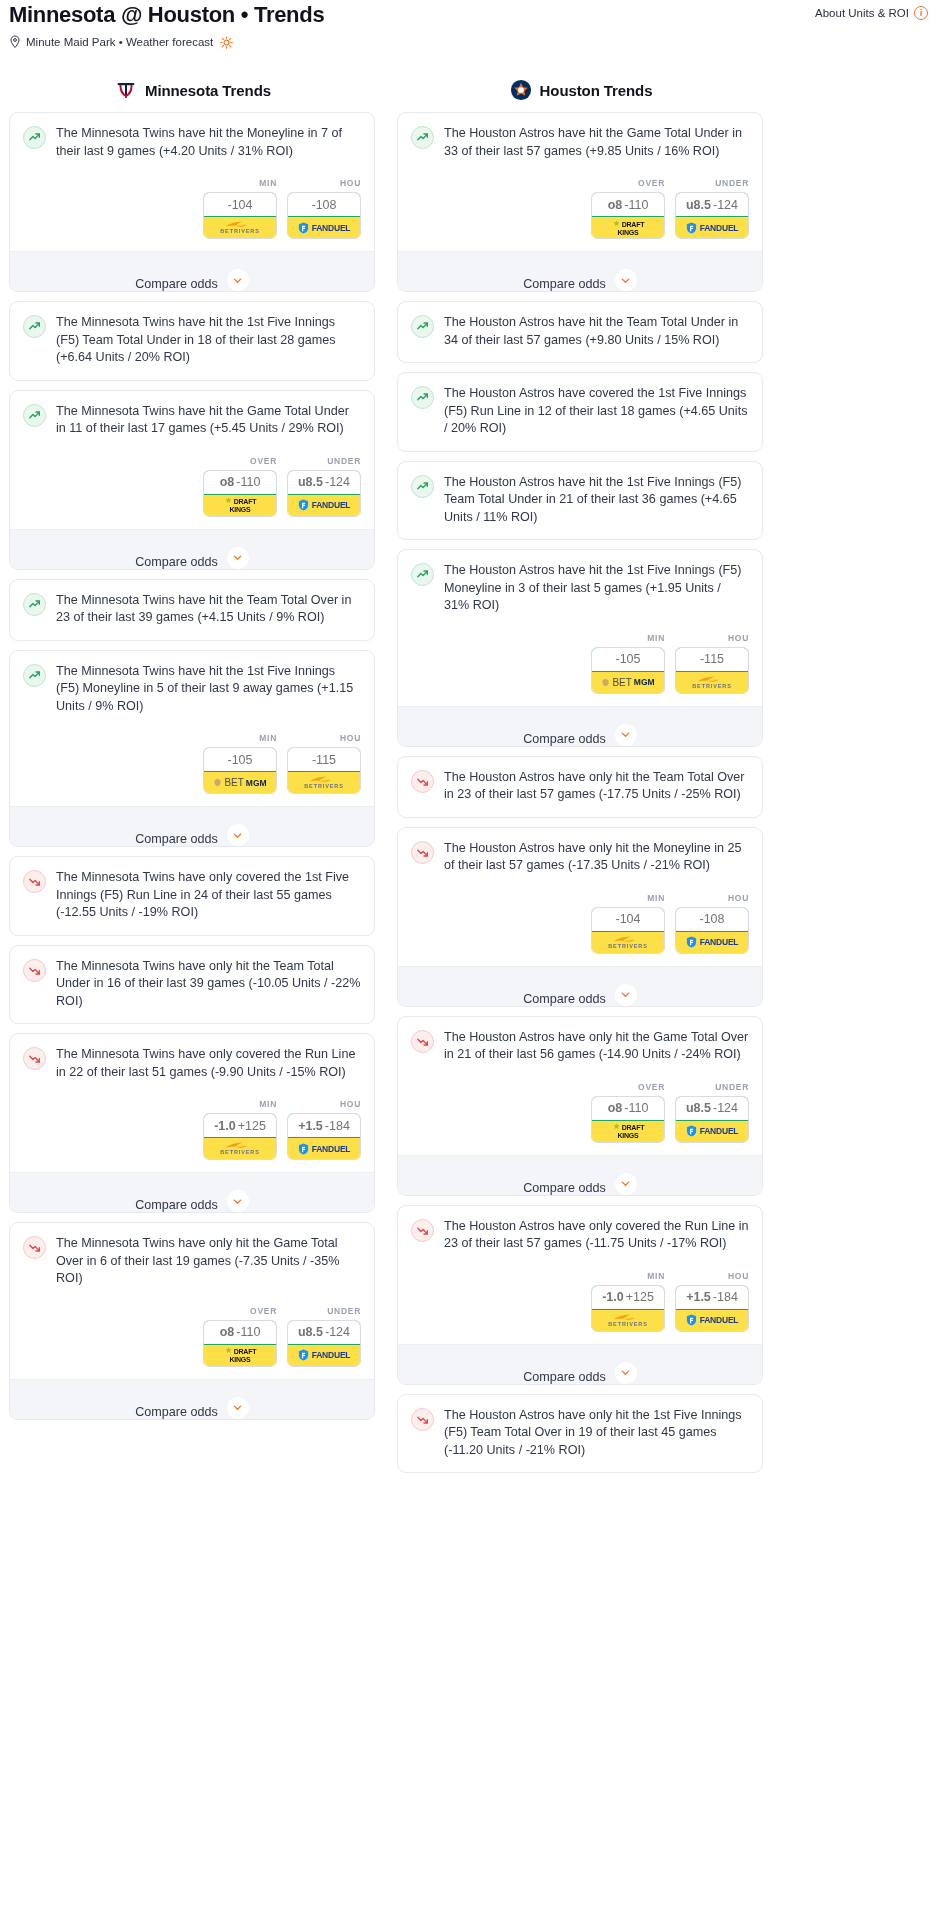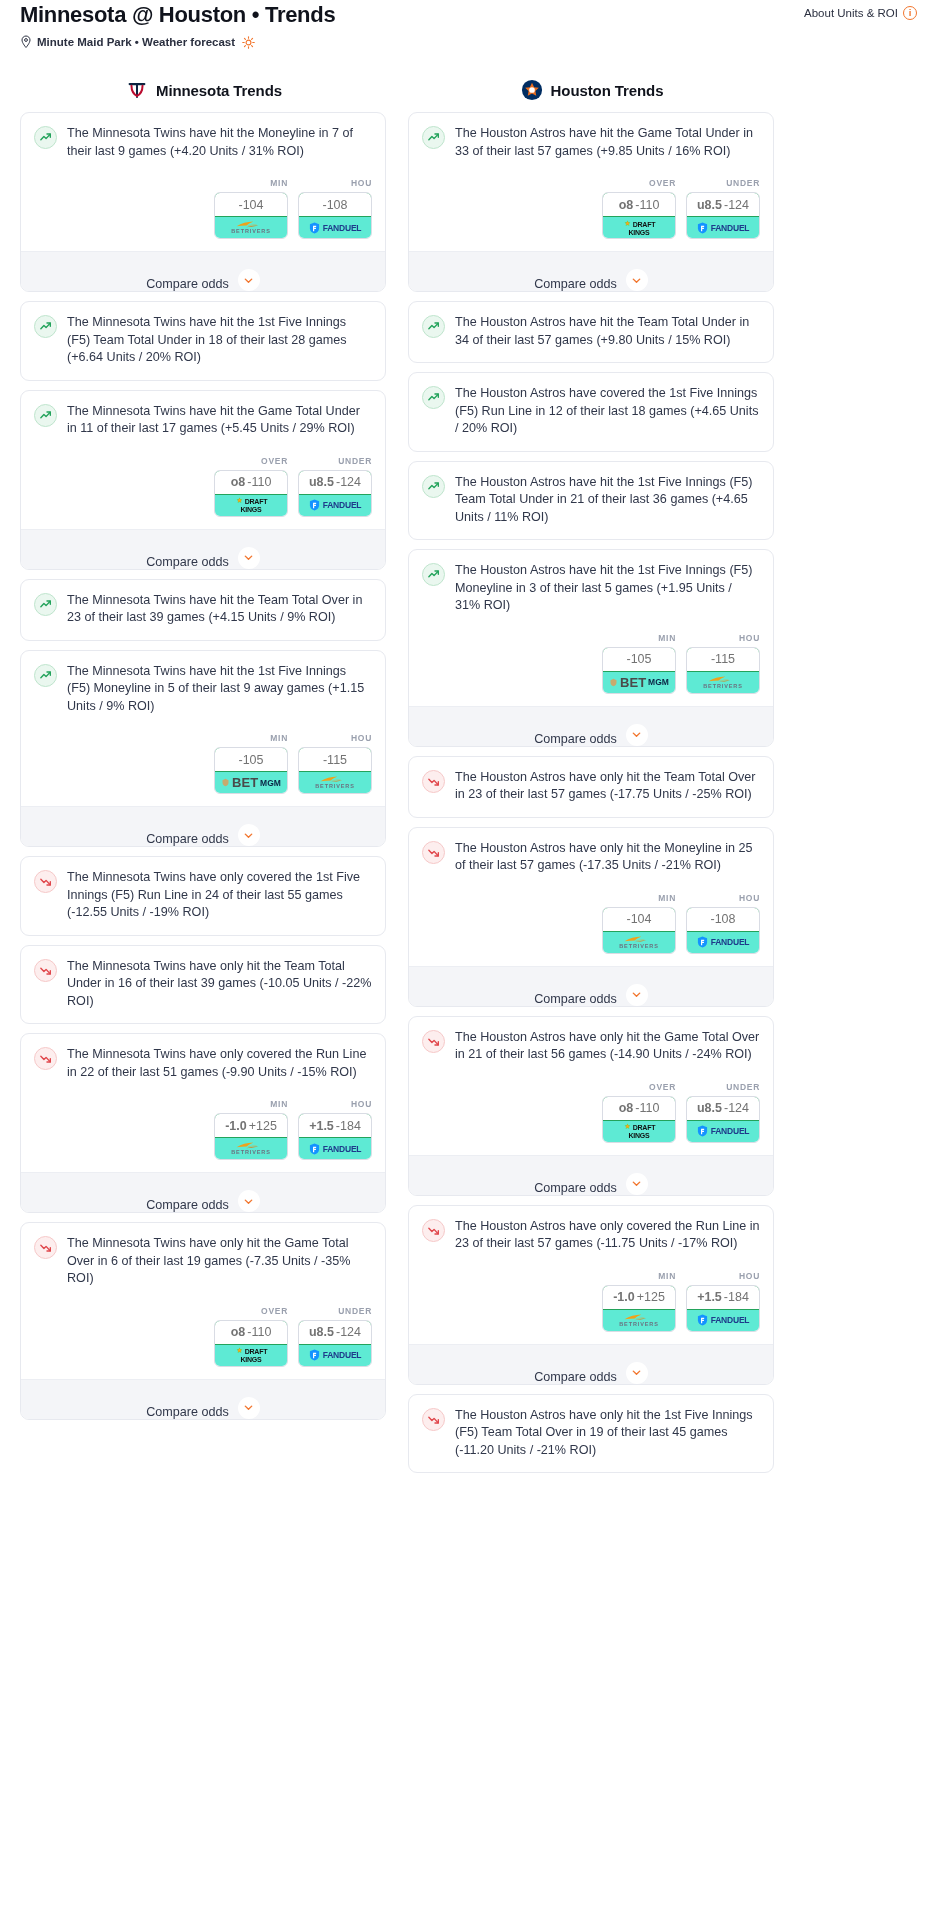--- a/index.html
+++ b/index.html
@@ -3,21 +3,21 @@
 <meta charset="utf-8">
 <style>
   * { box-sizing: border-box; margin: 0; padding: 0; }
   body {
     width: 937px;
     background: #ffffff;
     font-family: "Liberation Sans", sans-serif;
     color: #1b1f2b;
     -webkit-font-smoothing: antialiased;
   }
-  .page { padding: 0 12px; }
+  .page { padding: 0 1px; }
 
   
   .top-row {
     display: flex;
     align-items: flex-start;
     justify-content: space-between;
     padding: 2px 8px 0 8px;
   }
   .page-title {
     font-size: 22px;
@@ -45,21 +45,20 @@
     display: flex; align-items: center; justify-content: center;
     line-height: 1;
   }
   .venue-row {
     display: flex;
     align-items: center;
     gap: 5px;
     font-size: 11.5px;
     color: #2b3040;
     padding: 7px 8px 0 8px;
-    font-weight: bold;
   }
   .venue-row .pin { display:flex; }
   .sun-icon { margin-left: 2px; display:flex; }
 
   
   .columns {
     display: flex;
     gap: 22px;
     padding: 30px 8px 0 8px;
     align-items: flex-start;
@@ -136,35 +135,35 @@
     display: flex; align-items: center; justify-content: center;
     font-size: 12.5px;
     color: #737373;
     background: #fff;
     white-space: nowrap;
   }
   .odds-price .ou { font-weight: 700; margin-right: 2px; }
   .odds-book {
     height: 21px;
     display: flex; align-items: center; justify-content: center;
-    background: #5eead4;
+    background: #fde047;
   }
 
   
   .book { display: flex; align-items: center; justify-content: center; }
   .book-fanduel { gap: 3px; }
   .book-fanduel .fd-txt { font-size: 8.5px; font-weight: 800; color: #1e3a8a; letter-spacing: -0.2px; }
   .book-betrivers { flex-direction: column; gap: 0px; line-height: 1; }
   .book-betrivers .br-txt { font-size: 5.5px; font-weight: 700; color: #6b7280; letter-spacing: 0.9px; }
   .book-dk { flex-direction: column; gap: 0; line-height: 1; }
   .book-dk .dk-row { display:flex; align-items:center; gap:1px;}
   .book-dk .dk-draft { font-size: 7px; font-weight: 800; color: #111; letter-spacing: -0.2px;}
   .book-dk .dk-kings { font-size: 7px; font-weight: 800; color: #111; letter-spacing: -0.2px;}
   .book-betmgm { gap: 2px; }
-  .book-betmgm .mgm-bet { font-size: 13px; font-weight: 700; color: #4a4a4a; }
+  .book-betmgm .mgm-bet { font-size: 10px; font-weight: 400; color: #4a4a4a; }
   .book-betmgm .mgm-mgm { font-size: 8.5px; font-weight: 700; color: #0b2545; }
 
   
   .compare {
     background: #f4f5f8;
     border-top: 1px solid #eceef3;
     height: 40px;
     display: flex;
     align-items: flex-end;
     justify-content: center;

